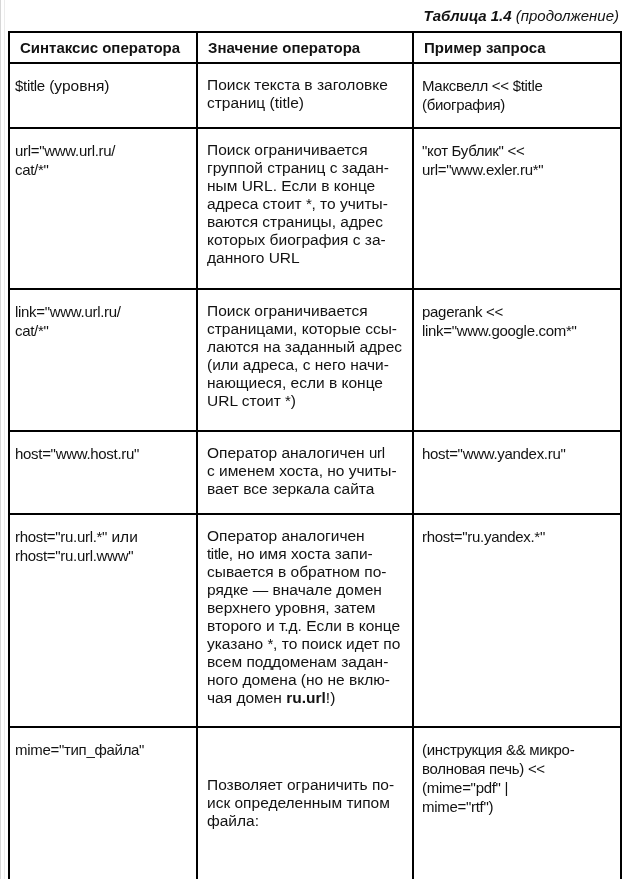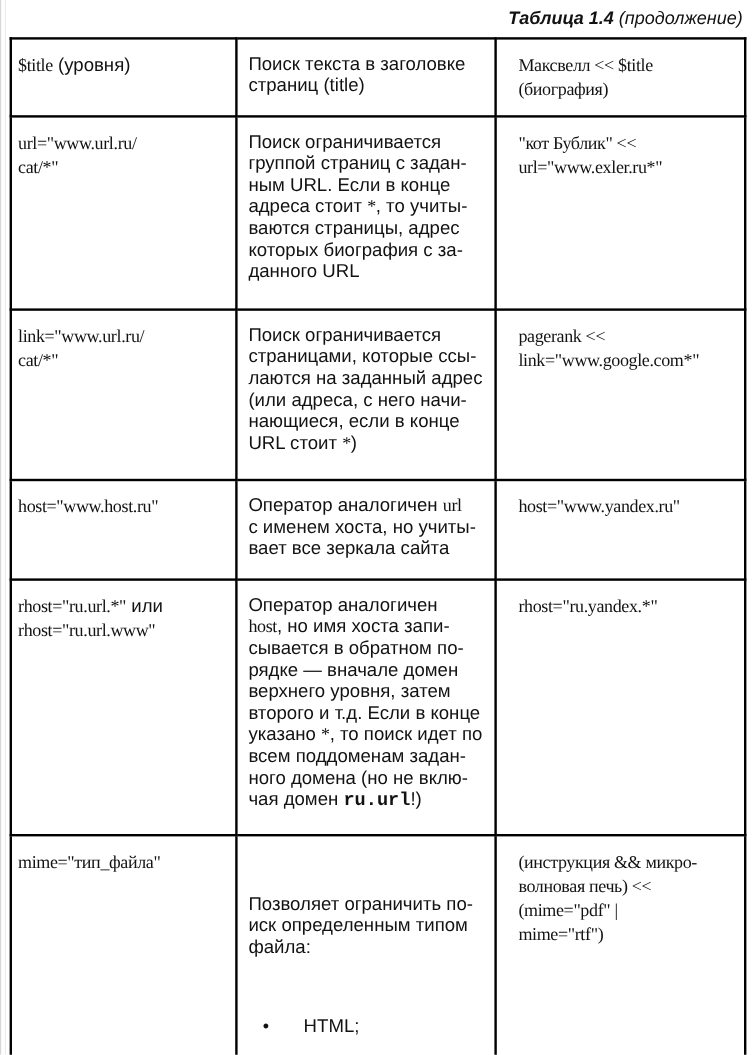--- a/index.html
+++ b/index.html
@@ -40,35 +40,35 @@
   .op-table th {
     font-size: 15px;
     font-weight: bold;
     padding: 6px 6px 4px 10px;
     height: 18px;
     line-height: 18px;
   }
   
   td.col-syntax  { padding: 12px 4px 8px 5px;  line-height: 19px; font-size: 15.5px; }
   td.col-meaning { padding: 12px 2px 8px 9px;  line-height: 18px; font-size: 15.5px; }
-  td.col-example { padding: 12px 2px 8px 18px;  line-height: 19px; font-size: 15.5px; }
+  td.col-example { padding: 12px 2px 8px 8px;  line-height: 19px; font-size: 15.5px; }
 
   
   tr.r-head { height: 31px; }
   tr.r-0 { height: 65px; }
   tr.r-1 { height: 161px; }
   tr.r-2 { height: 142px; }
   tr.r-3 { height: 83px; }
   tr.r-4 { height: 213px; }
   tr.r-5 { height: 147px; }
 
   .f-sans { font-family: "Liberation Sans", sans-serif; }
-  .f-sans-bold { font-family: Liberation Mono, monospace; font-weight: bold; }
+  .f-sans-bold { font-family: Liberation Sans, sans-serif; font-weight: bold; }
   .f-mono {
-    font-family: Liberation Serif, serif;
+    font-family: Liberation Sans, sans-serif;
     font-size: 15px;
     letter-spacing: -0.3px;
   }
 
   .bullet-list { margin-top: 4px; }
   .bullet-item { display: flex; margin: 12px 0 0 12px; }
   .bullet-dot { width: 34px; flex: 0 0 34px; font-size: 15px; }
   .bullet-text { flex: 1; }
 </style>
 </head>
@@ -79,20 +79,25 @@
 
 <div class="title-row"><span class="title-bold">Таблица 1.4</span><span> (продолжение)</span></div>
 
 <table class="op-table">
   <colgroup>
     <col style="width:188px">
     <col style="width:216px">
     <col style="width:208px">
   </colgroup>
   <tbody>
+      <tr class="r-head">
+    <th>Синтаксис оператора</th>
+    <th>Значение оператора</th>
+    <th>Пример запроса</th>
+  </tr>
   <tr class="r-0">
     <td class="col-syntax"><span class="f-mono">$title</span><span class="f-sans"> (уровня)</span></td>
     <td class="col-meaning"><span class="f-sans">Поиск текста в заголовке
 страниц (title)</span></td>
     <td class="col-example"><span class="f-mono">Максвелл &lt;&lt; $title
 (биография)</span></td>
   </tr>
   <tr class="r-1">
     <td class="col-syntax"><span class="f-mono">url="www.url.ru/
 cat/*"</span></td>
@@ -122,21 +127,21 @@
     <td class="col-syntax"><span class="f-mono">host="www.host.ru"</span></td>
     <td class="col-meaning"><span class="f-sans">Оператор аналогичен </span><span class="f-mono">url</span><span class="f-sans">
 с именем хоста, но учиты-
 вает все зеркала сайта</span></td>
     <td class="col-example"><span class="f-mono">host="www.yandex.ru"</span></td>
   </tr>
   <tr class="r-4">
     <td class="col-syntax"><span class="f-mono">rhost="ru.url.*"</span><span class="f-sans"> или
 </span><span class="f-mono">rhost="ru.url.www"</span></td>
     <td class="col-meaning"><span class="f-sans">Оператор аналогичен
-</span><span class="f-mono">host</span><span class="f-sans">, но имя хоста запи-
+</span><span class="f-mono">title</span><span class="f-sans">, но имя хоста запи-
 сывается в обратном по-
 рядке — вначале домен
 верхнего уровня, затем
 второго и т.д. Если в конце
 указано </span><span class="f-mono">*</span><span class="f-sans">, то поиск идет по
 всем поддоменам задан-
 ного домена (но не вклю-
 чая домен </span><span class="f-sans-bold">ru.url</span><span class="f-sans">!)</span></td>
     <td class="col-example"><span class="f-mono">rhost="ru.yandex.*"</span></td>
   </tr>

